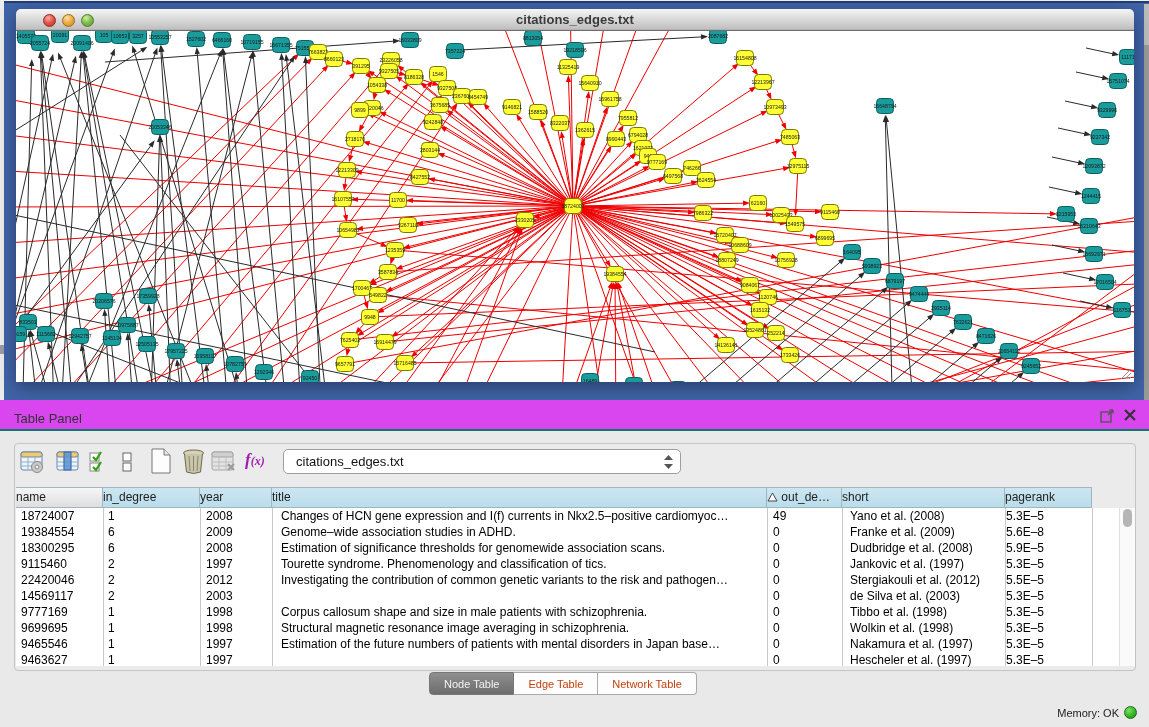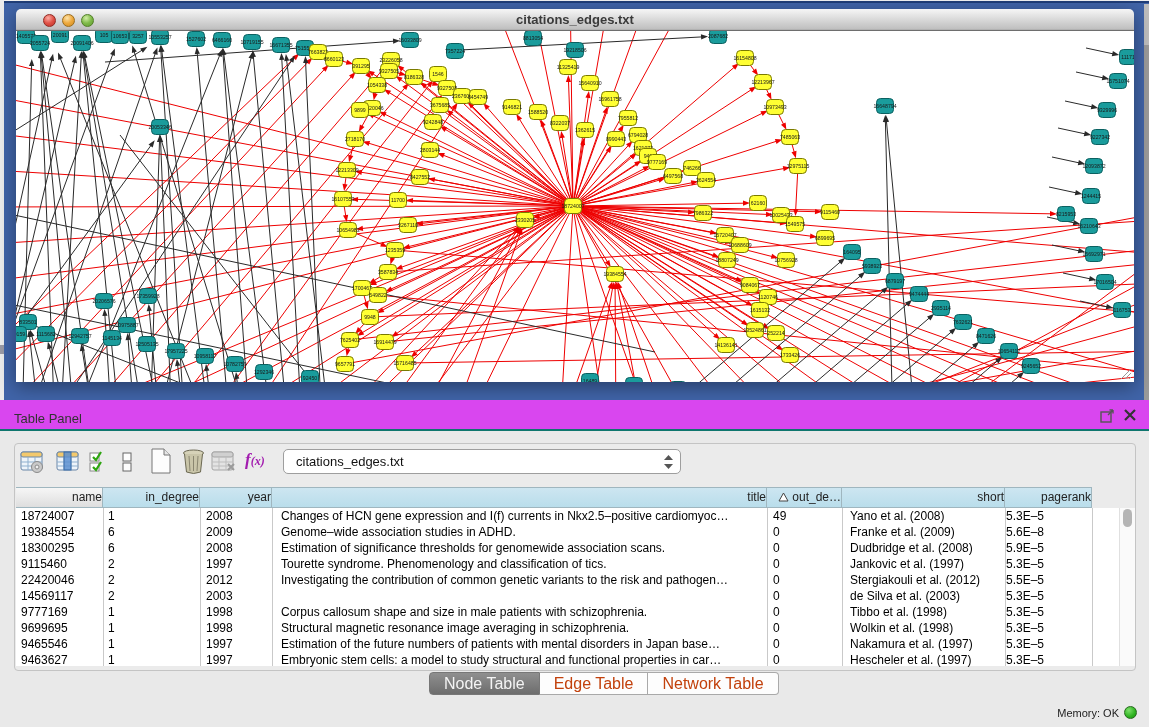--- a/index.html
+++ b/index.html
@@ -4,24 +4,24 @@
 body{width:1149px;height:727px;overflow:hidden;position:relative;font-family:"Liberation Sans",sans-serif;background:#e9e9e9}
 #desktop{position:absolute;left:0;top:0;width:1149px;height:400px;background:#4064a8}
 #win{position:absolute;left:16px;top:9px;width:1118px;height:373px;box-shadow:0 5px 18px rgba(0,0,0,.38);border-radius:5px 5px 0 0}
 #titlebar{position:absolute;left:0;top:0;width:1118px;height:22px;background:linear-gradient(#f6f6f6,#d9d9d9 50%,#bfbfbf 96%,#9f9f9f);border-radius:5px 5px 0 0;border-bottom:1px solid #6e6e6e}
 #titlebar .t{position:absolute;left:0;right:0;top:3px;text-align:center;font-size:13px;font-weight:bold;color:#3a3a3a}
 .tl{position:absolute;top:5px;width:13px;height:13px;border-radius:50%}
 #canvas{position:absolute;left:0;top:22px;width:1118px;height:351px;background:#fff;overflow:hidden}
 #tp-head{position:absolute;left:0;top:400px;width:1149px;height:31px;background:#d946ef;border-bottom:2px solid #0f766e}
 #tp-head .t{position:absolute;left:14px;top:11px;font-size:13px;color:#333}
 #panelbox{position:absolute;left:14px;top:443px;width:1122px;height:228px;background:#ebebeb;border:1px solid #c4c4c4;border-radius:4px}
-.hcell{position:absolute;top:487px;height:21px;border:1px solid #9fb6bf;border-left:none;font-size:12px;color:#222;text-align:right;line-height:19px}
+.hcell{position:absolute;top:487px;height:21px;border:1px solid #9fb6bf;border-left:none;font-size:12px;color:#222;text-align:left;line-height:19px}
 .row{position:absolute;left:0;width:1149px;height:16px;font-size:12px;color:#000}
 .row span{position:absolute;top:1px;white-space:nowrap}
-#tabs{position:absolute;left:429px;top:672px;height:23px;display:flex;font-size:16px}
+#tabs{position:absolute;left:429px;top:672px;height:23px;display:flex;font-size:11px}
 .tab{height:23px;line-height:22px;padding:0 14px;background:#fdfdfd;border:1px solid #a9a9a9;border-left:none;color:#c2410c}
 .tab.sel{background:linear-gradient(#8f8f8f,#6d6d6d);color:#f4f4f4;border-color:#777;border-radius:4px 0 0 4px;border-left:1px solid #777}
 .tab.last{border-radius:0 4px 4px 0}
 #memory{position:absolute;right:30px;bottom:8px;font-size:11px;color:#222}
 #memdot{position:absolute;right:12px;bottom:8px;width:13px;height:13px;border-radius:50%;background:radial-gradient(circle at 35% 30%,#7de06a,#2eb320 60%,#1d8f12);border:1px solid #25691c}
 </style></head><body>
 <div id="desktop">
 <div style="position:absolute;left:0;top:0;width:100%;height:1px;background:#f2f2f2"></div>
 <div style="position:absolute;left:0;top:1px;width:100%;height:2px;background:#203e78"></div>
 <div style="position:absolute;left:0;top:0;width:4px;height:400px;background:#ececec"></div>
@@ -867,21 +867,20 @@
     <span style="left:206px">1997</span>
     <span style="left:281px">Estimation of the future numbers of patients with mental disorders in Japan base…</span>
     <span style="left:773px">0</span>
     <span style="left:850px">Nakamura et al. (1997)</span>
     <span style="left:1006px">5.3E–5</span>
   </div>
 <div class="row" style="top:652px">
     <span style="left:21px">9463627</span>
     <span style="left:108px">1</span>
     <span style="left:206px">1997</span>
-    <span style="left:281px">Embryonic stem cells: a model to study structural and functional properties in car…</span>
     <span style="left:773px">0</span>
     <span style="left:850px">Hescheler et al. (1997)</span>
     <span style="left:1006px">5.3E–5</span>
   </div>
 
 <div style="position:absolute;left:1119px;top:508px;width:16px;height:158px;background:#fafafa;border-left:1px solid #e0e0e0">
 <div style="position:absolute;left:3px;top:1px;width:9px;height:18px;background:#b5b5b5;border-radius:5px"></div>
   </div>
 <div id="tabs">
 <div class="tab sel">Node Table</div>

